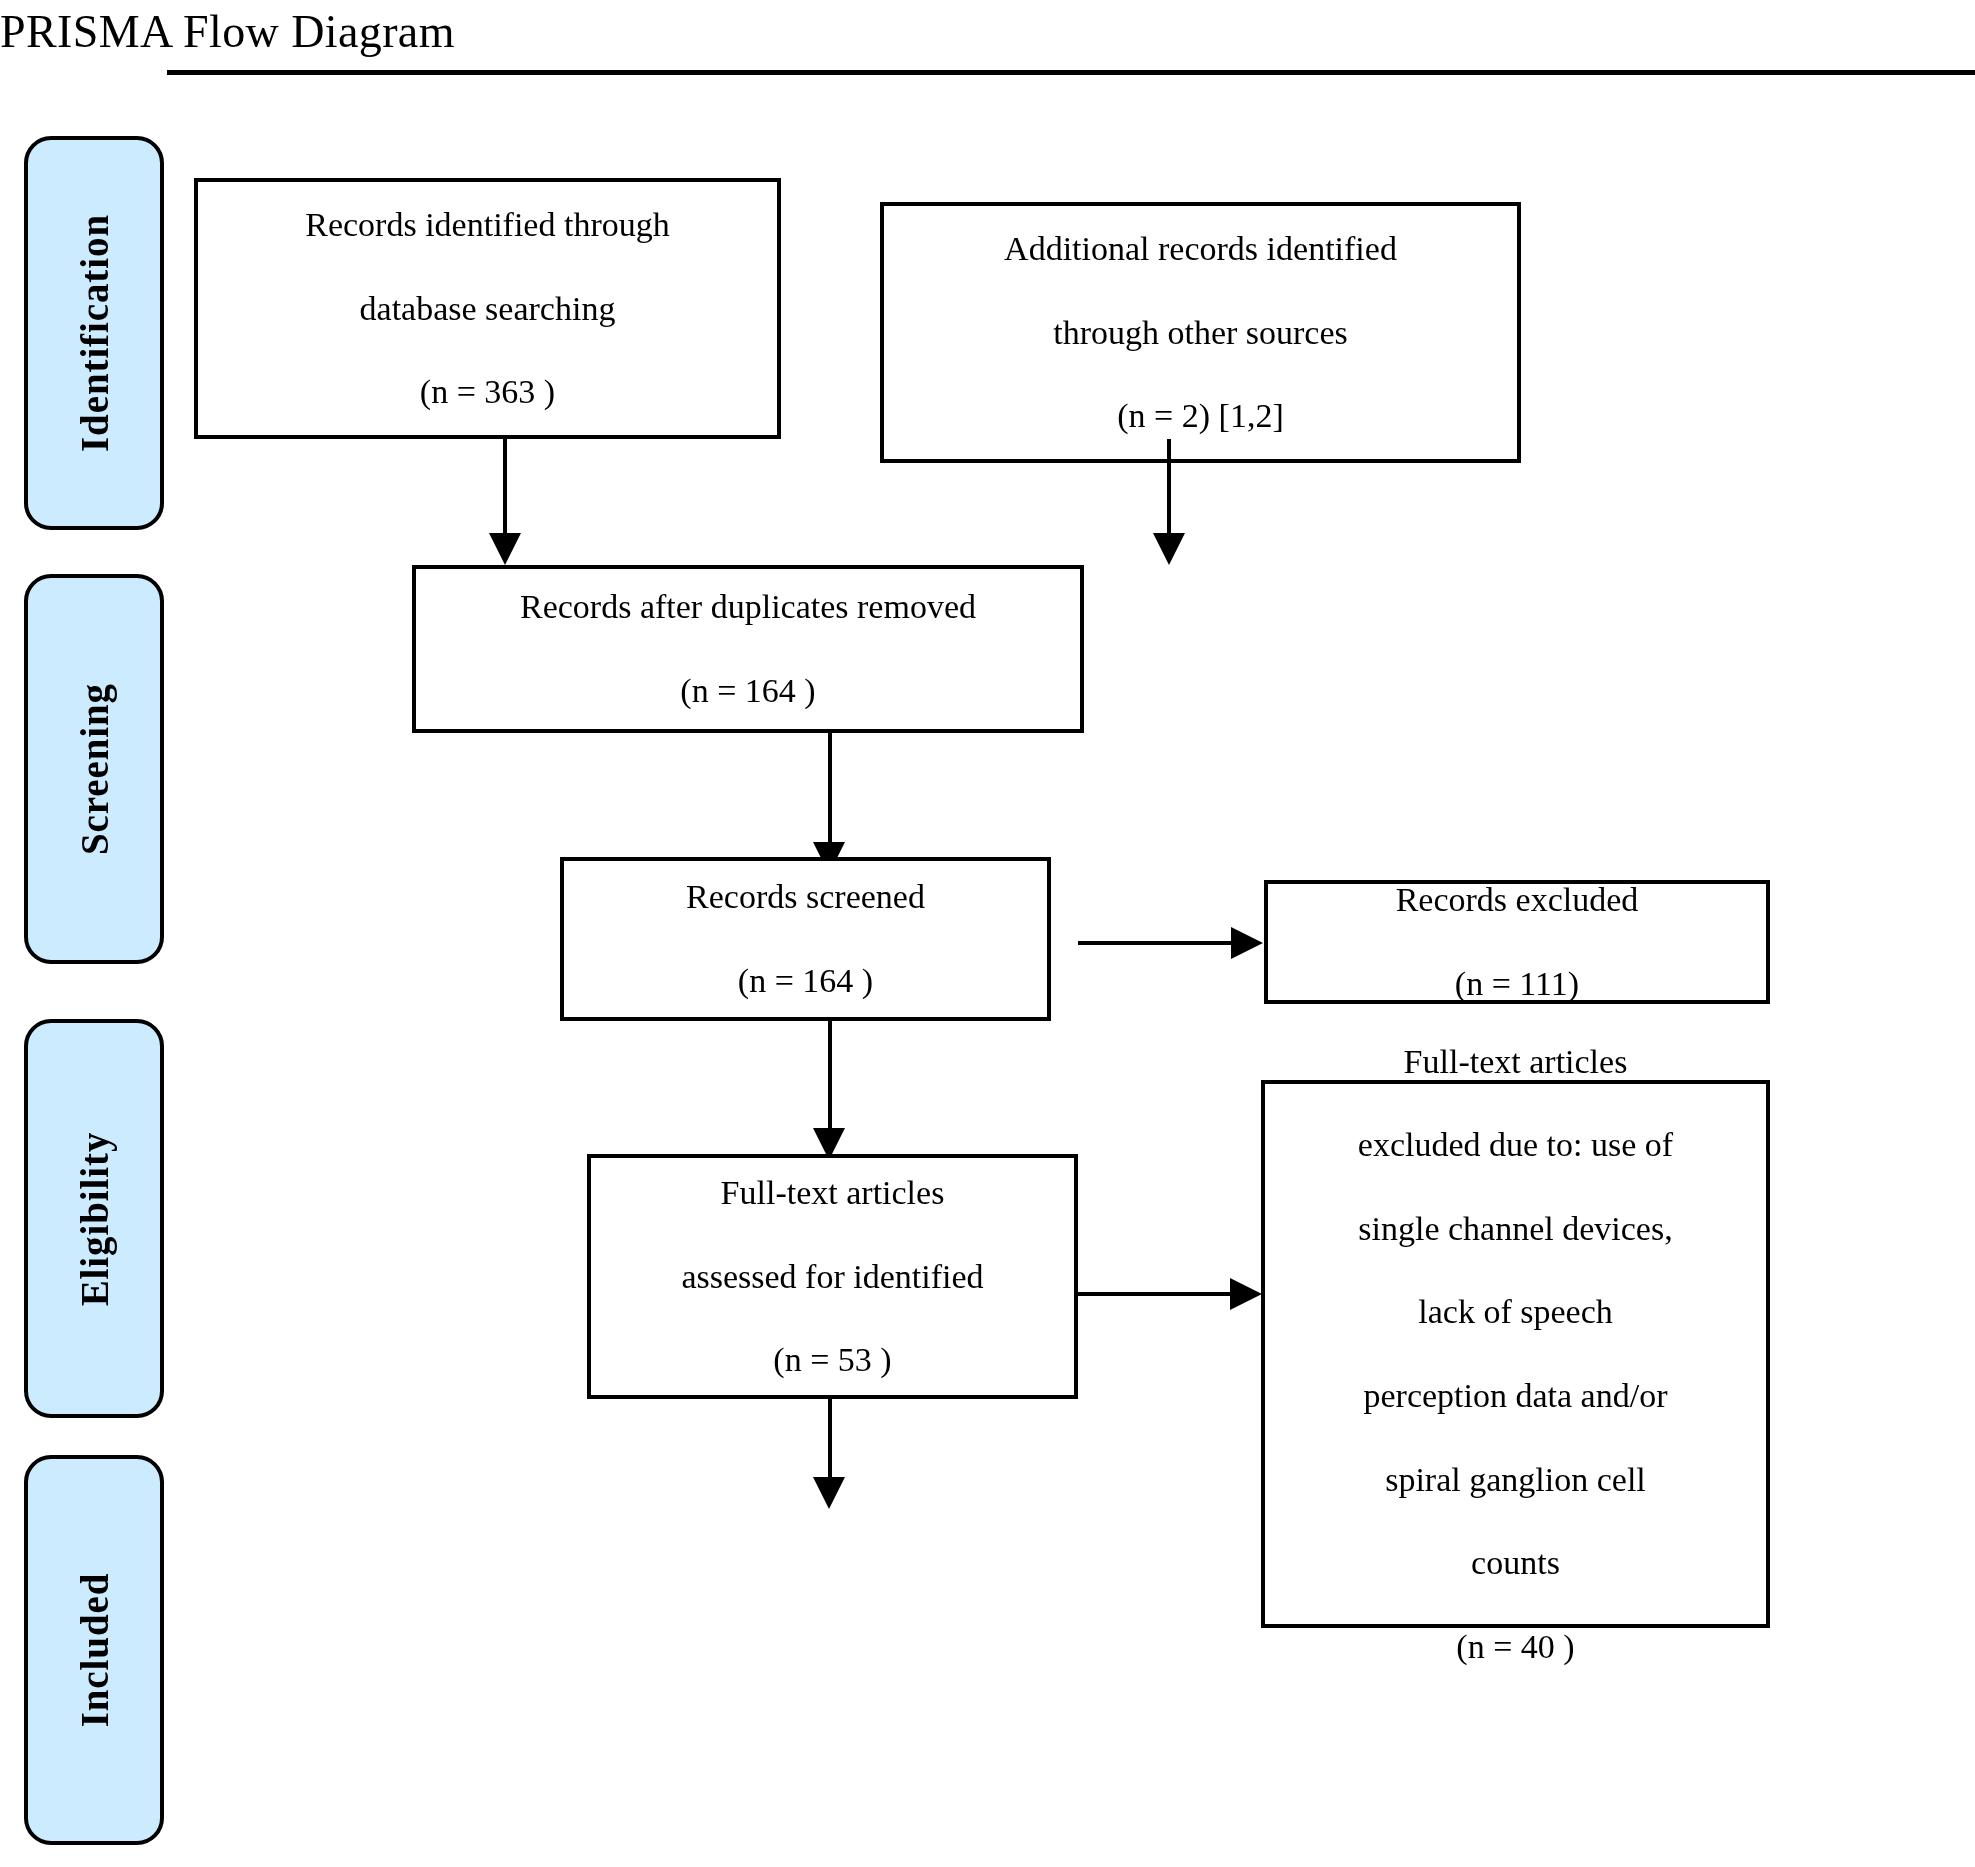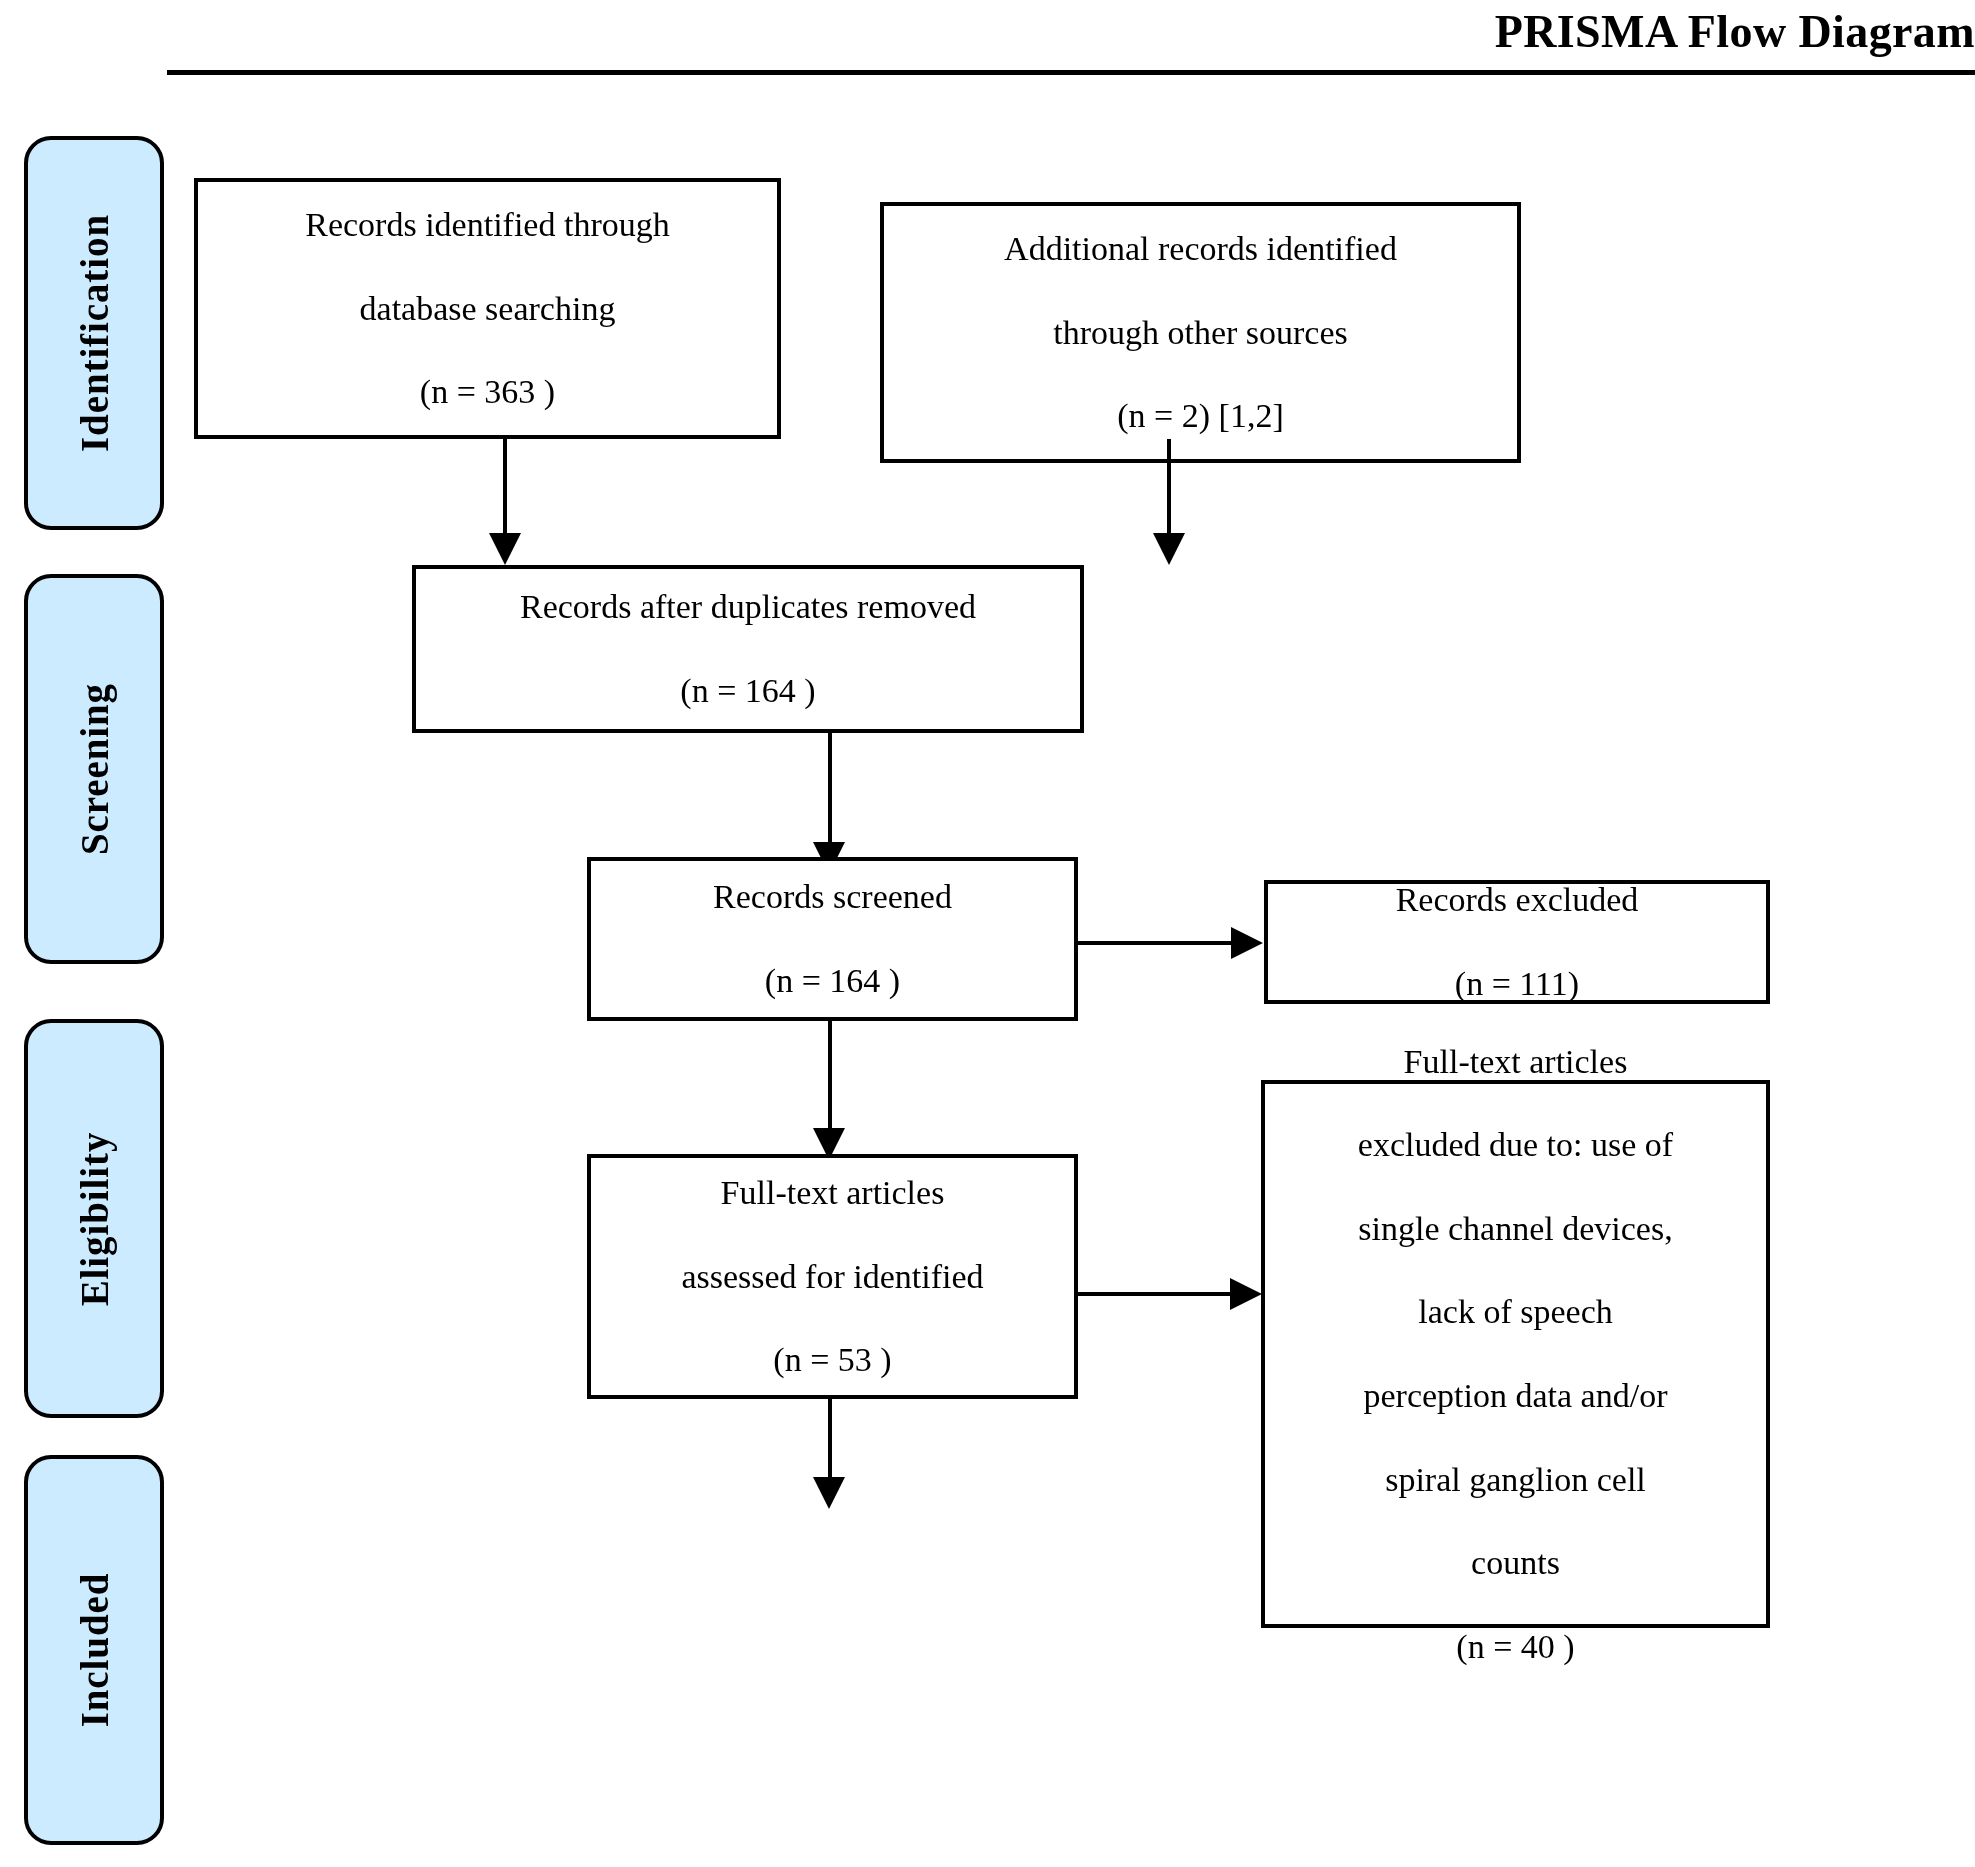--- a/index.html
+++ b/index.html
@@ -20,23 +20,23 @@
     background: #ffffff;
     overflow: hidden;
   }
 
   
   #title {
     position: absolute;
     left: 0;
     top: 8px;
     width: 1975px;
-    text-align: right;
+    text-align: left;
     font-size: 46px;
-    font-weight: bold;
+    font-weight: normal;
     letter-spacing: 0.4px;
     line-height: 1.05;
   }
   #title-rule {
     position: absolute;
     left: 167px;
     top: 70px;
     width: 1808px;
     height: 4.8px;
     background: #000000;
@@ -157,21 +157,21 @@
   <div class="arrow-down" style="left:1153px; top:533px;"></div>
 
   <div class="box" style="left:412px; top:565px; width:672px; height:168px;">
     <span class="line">Records after duplicates removed</span>
     <span class="line">(n = 164 )</span>
   </div>
 
   <div class="vline" style="left:828px; top:733px; height:112px;"></div>
   <div class="arrow-down" style="left:813px; top:842px;"></div>
 
-  <div class="box" style="left:587px; top:857px; width:491px; height:164px;">
+  <div class="box" style="left:560px; top:857px; width:491px; height:164px;">
     <span class="line">Records screened</span>
     <span class="line">(n = 164 )</span>
   </div>
 
   <div class="box" style="left:1264px; top:860px; width:506px; height:124px;margin-top:20px;">
     <span class="line">Records excluded</span>
     <span class="line">(n = 111)</span>
   </div>
 
   <div class="hline" style="left:1078px; top:941px; width:156px;"></div>

